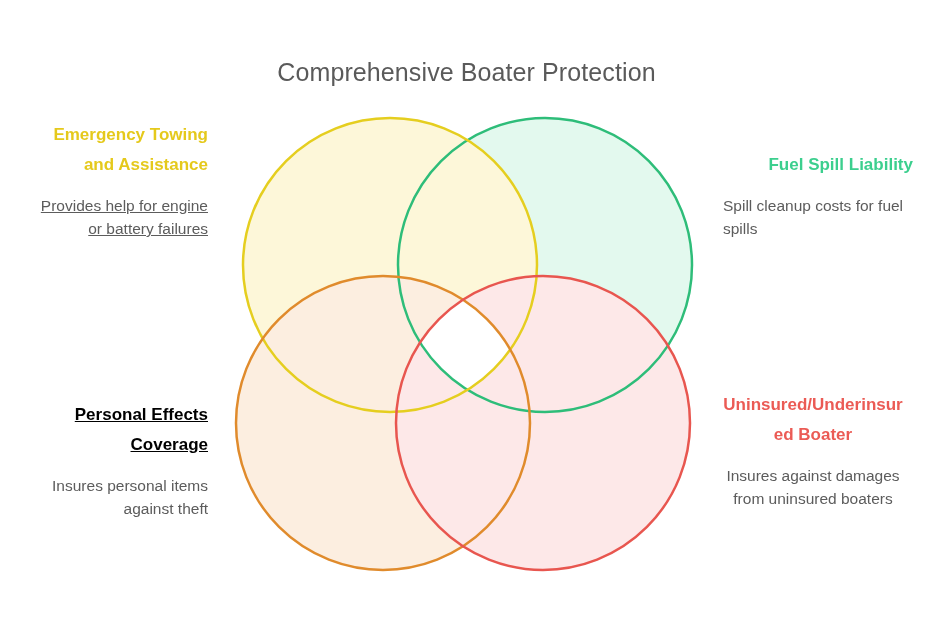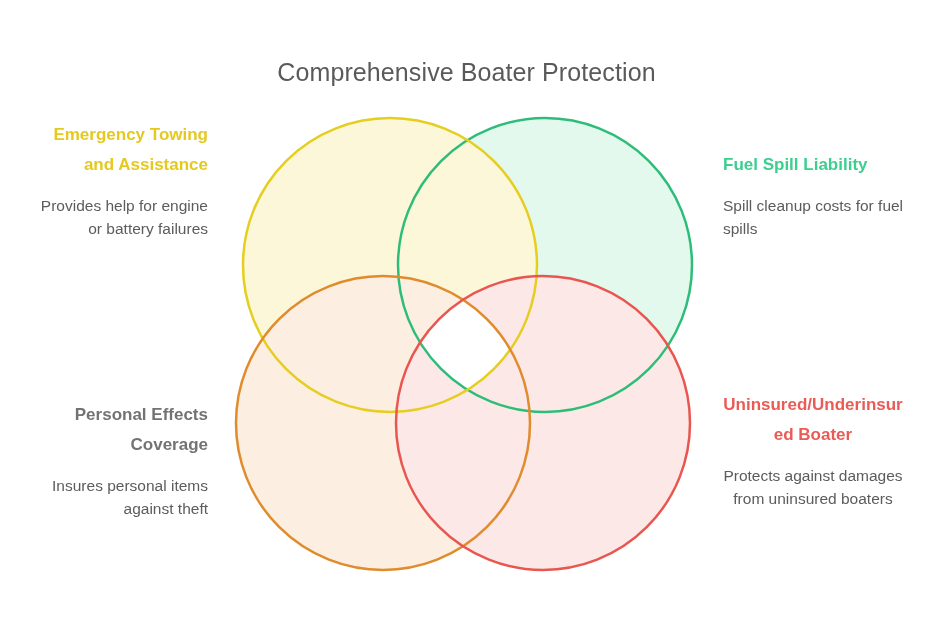--- a/index.html
+++ b/index.html
@@ -138,31 +138,31 @@
     <g id="stroke-layer" fill="none">
       <circle id="stroke-green" cx="545" cy="265" r="147" stroke="#2EBD79" stroke-width="2.5"></circle>
       <circle id="stroke-yellow" cx="390" cy="265" r="147" stroke="#E5CE1F" stroke-width="2.5"></circle>
       <circle id="stroke-orange" cx="383" cy="423" r="147" stroke="#E08B2C" stroke-width="2.5"></circle>
       <circle id="stroke-red" cx="543" cy="423" r="147" stroke="#E8564F" stroke-width="2.5"></circle>
     </g>
   </svg>
 
   <div class="label-block lb-topleft">
     <div class="label-heading" style="color: rgb(229, 201, 28);">Emergency Towing and Assistance</div>
-    <div class="label-desc" style="color: rgb(92, 92, 92);">Provides help for engine or battery failures</div>
+    <div class="label-desc" style="color: rgb(92, 92, 92); text-decoration: underline;">Provides help for engine or battery failures</div>
   </div>
 
   <div class="label-block lb-topright">
-    <div class="label-heading" style="color: rgb(60, 207, 142);">Fuel Spill Liability</div>
+    <div class="label-heading" style="color: rgb(60, 207, 142); text-align: right;">Fuel Spill Liability</div>
     <div class="label-desc" style="color: rgb(92, 92, 92);">Spill cleanup costs for fuel spills</div>
   </div>
 
   <div class="label-block lb-bottomleft">
-    <div class="label-heading" style="color: #737373;">Personal Effects Coverage</div>
+    <div class="label-heading" style="color: #000000; text-decoration: underline;">Personal Effects Coverage</div>
     <div class="label-desc" style="color: rgb(92, 92, 92);">Insures personal items against theft</div>
   </div>
 
   <div class="label-block lb-bottomright">
     <div class="label-heading" style="color: rgb(235, 91, 85);">Uninsured/Underinsured Boater</div>
-    <div class="label-desc" style="color: rgb(92, 92, 92);">Protects against damages from uninsured boaters</div>
+    <div class="label-desc" style="color: rgb(92, 92, 92);">Insures against damages from uninsured boaters</div>
   </div>
 
 </div>
 
 </body></html>

